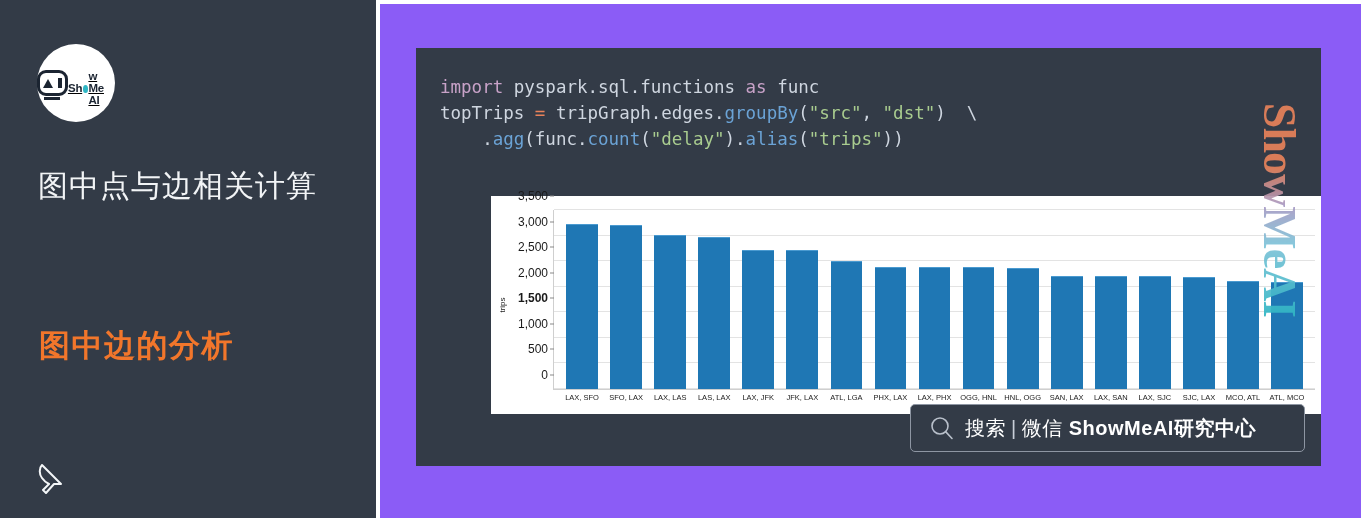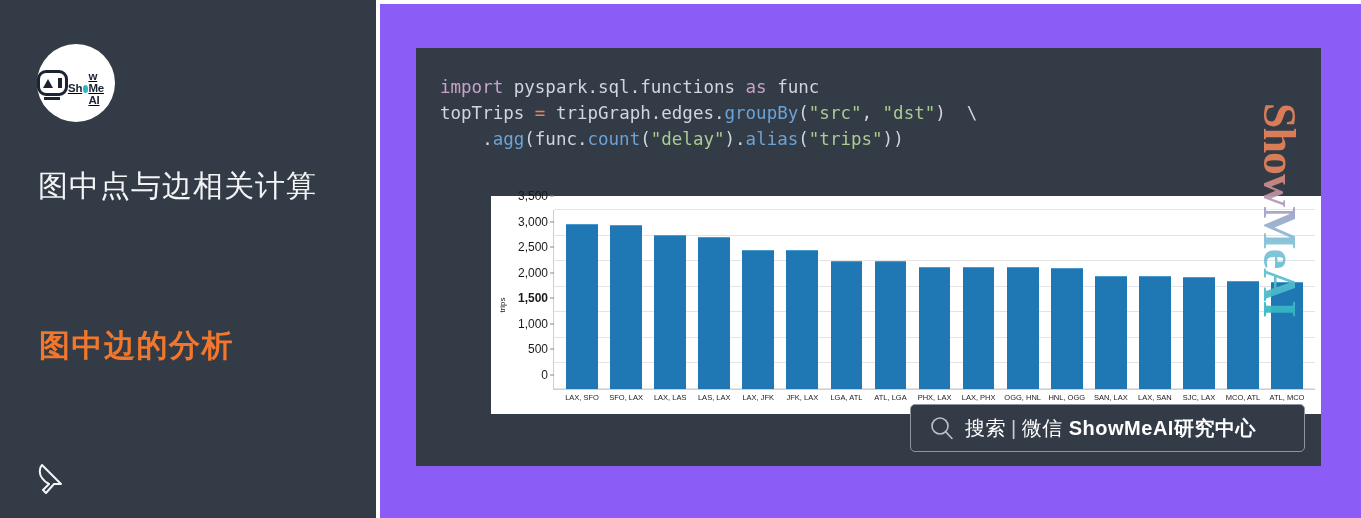--- a/index.html
+++ b/index.html
@@ -286,24 +286,20 @@
                 </div>
                 <div class="bar-slot">
                   <div class="bar" title="LAX, JFK: 2720" style="height: 77.7143%; background: rgb(31, 119, 180);"></div>
                   <div class="xlabel">LAX, JFK</div>
                 </div>
                 <div class="bar-slot">
                   <div class="bar" title="JFK, LAX: 2715" style="height: 77.5714%; background: rgb(31, 119, 180);"></div>
                   <div class="xlabel">JFK, LAX</div>
                 </div>
                 <div class="bar-slot">
-                  <div class="bar" title="LGA, ATL: 2510" style="height: 71.7143%; background: rgb(31, 119, 180);"></div>
-                  <div class="xlabel">LGA, ATL</div>
-                </div>
-                <div class="bar-slot">
                   <div class="bar" title="ATL, LGA: 2505" style="height: 71.5714%; background: rgb(31, 119, 180);"></div>
                   <div class="xlabel">ATL, LGA</div>
                 </div>
                 <div class="bar-slot">
                   <div class="bar" title="PHX, LAX: 2390" style="height: 68.2857%; background: rgb(31, 119, 180);"></div>
                   <div class="xlabel">PHX, LAX</div>
                 </div>
                 <div class="bar-slot">
                   <div class="bar" title="LAX, PHX: 2385" style="height: 68.1429%; background: rgb(31, 119, 180);"></div>
                   <div class="xlabel">LAX, PHX</div>
@@ -316,20 +312,24 @@
                   <div class="bar" title="HNL, OGG: 2375" style="height: 67.8571%; background: rgb(31, 119, 180);"></div>
                   <div class="xlabel">HNL, OGG</div>
                 </div>
                 <div class="bar-slot">
                   <div class="bar" title="SAN, LAX: 2215" style="height: 63.2857%; background: rgb(31, 119, 180);"></div>
                   <div class="xlabel">SAN, LAX</div>
                 </div>
                 <div class="bar-slot">
                   <div class="bar" title="LAX, SAN: 2210" style="height: 63.1429%; background: rgb(31, 119, 180);"></div>
                   <div class="xlabel">LAX, SAN</div>
+                </div>
+                <div class="bar-slot">
+                  <div class="bar" title="LAX, SJC: 2205" style="height: 63%; background: rgb(31, 119, 180);"></div>
+                  <div class="xlabel">LAX, SJC</div>
                 </div>
                 <div class="bar-slot">
                   <div class="bar" title="SJC, LAX: 2200" style="height: 62.8571%; background: rgb(31, 119, 180);"></div>
                   <div class="xlabel">SJC, LAX</div>
                 </div>
                 <div class="bar-slot">
                   <div class="bar" title="MCO, ATL: 2110" style="height: 60.2857%; background: rgb(31, 119, 180);"></div>
                   <div class="xlabel">MCO, ATL</div>
                 </div>
                 <div class="bar-slot">

